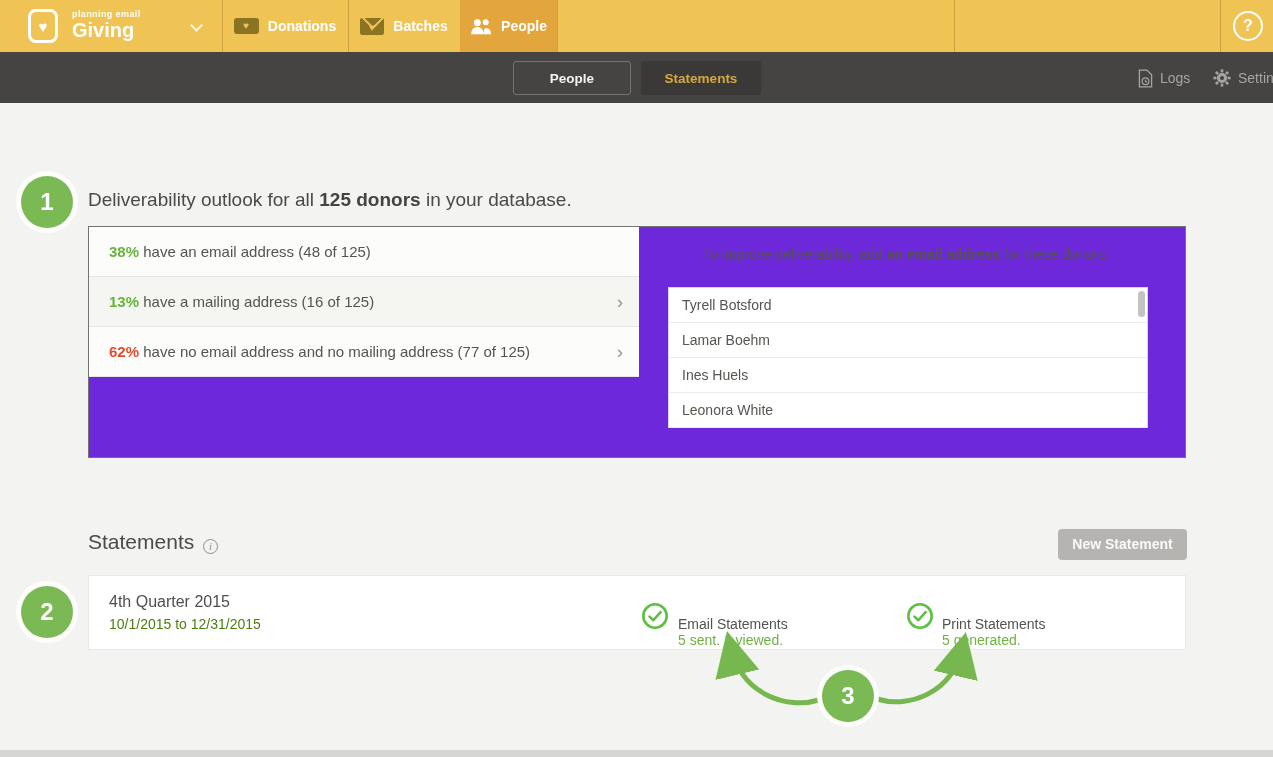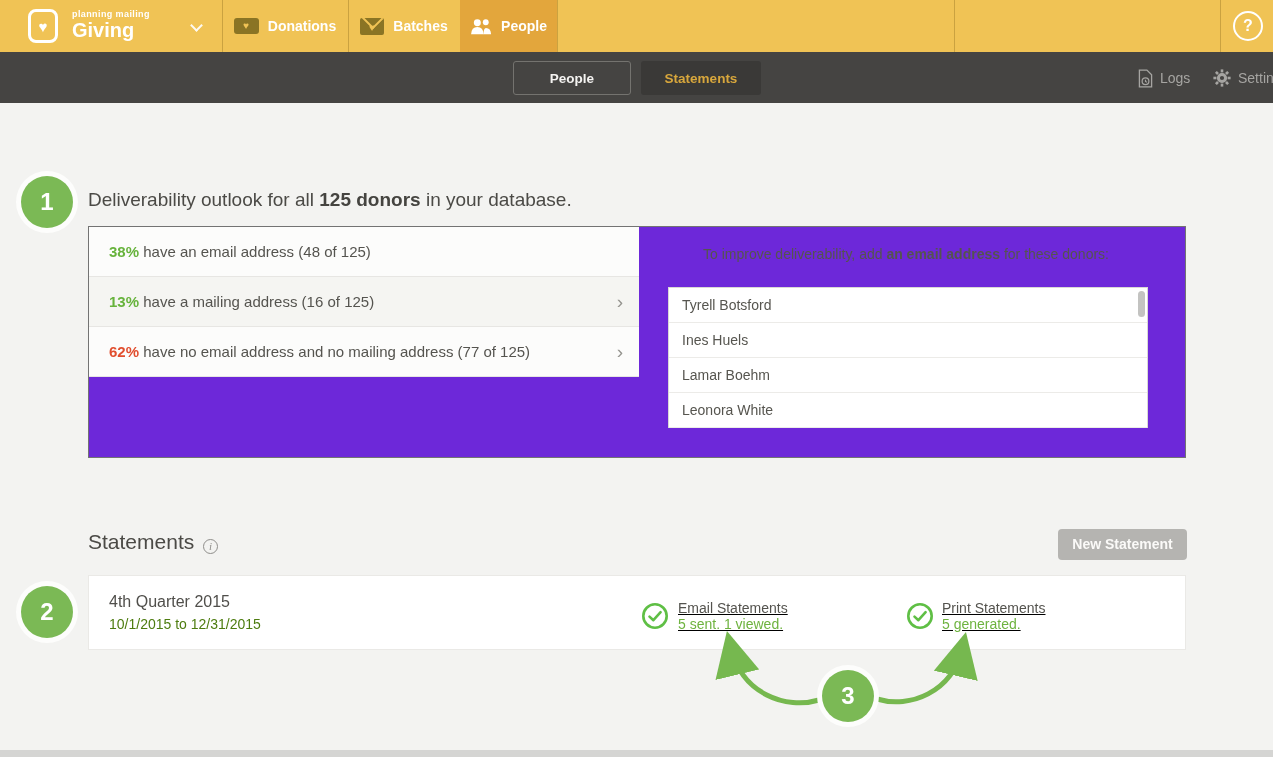--- a/index.html
+++ b/index.html
@@ -72,39 +72,39 @@
 
   .sect-title { position:absolute; left:88px; top:530px; font-size:21px; color:#4b4a46; }
   .info-icon { position:absolute; left:203px; top:539px; width:15px; height:15px; border:1px solid #8f8e8b; border-radius:50%; color:#8f8e8b; font-family:"Liberation Serif", serif; font-style:italic; font-size:11px; line-height:13px; text-align:center; cursor:pointer; }
   .new-btn { position:absolute; left:1058px; top:529px; width:129px; height:31px; background:#b5b4b1; border-radius:4px; color:#fbfaf8; font-size:14px; font-weight:700; text-align:center; line-height:31px; cursor:pointer; }
 
   .stmt-card { position:absolute; left:88px; top:575px; width:1098px; height:75px; background:#fff; border:1px solid #eae9e6; cursor:pointer; }
   .stmt-title { position:absolute; left:20px; top:17px; font-size:16px; color:#504f4b; }
   .stmt-range { position:absolute; left:20px; top:40px; font-size:14px; color:#4d7c0f; }
   .stmt-group-icon { position:absolute; top:26px; width:28px; height:28px; }
   .gi-email { left:552px; } .gi-print { left:817px; }
-  .stmt-group-text { position:absolute; top:24px;text-decoration:underline; }
+  .stmt-group-text { position:absolute; top:40px; }
   .gt-email { left:589px; } .gt-print { left:853px; }
   .stmt-label { font-size:14px; color:#54534e; line-height:16px; }
   .stmt-status { font-size:14px; color:#6eb33f; line-height:16px; }
 
   .arrows-svg { position:absolute; left:640px; top:626px; z-index:2; }
   .bottom-strip { position:absolute; left:0; top:750px; width:1273px; height:7px; background:#d5d5d3; }
 </style>
 </head>
 <body>
 
 <div class="screen">
 
   <header class="topnav">
     <div class="brand">
       <div class="brand-logo">
           <span class="heart">♥</span>
         </div>
-      <div class="brand-small">planning mailing</div>
+      <div class="brand-small">planning email</div>
       <div class="brand-name">Giving</div>
       <span class="chev brand-chev"></span>
     </div>
 
     <div class="nav-sep" style="left:222px"></div>
     <div class="nav-sep" style="left:348px"></div>
     <div class="nav-sep" style="left:460px"></div>
     <div class="nav-sep" style="left:557px"></div>
     <div class="nav-sep" style="left:954px"></div>
     <div class="nav-sep" style="left:1220px"></div>
@@ -181,22 +181,22 @@
   <div class="panel">
     <div class="stat-row row-plain"><span class="pct pct-green">38%</span><span> have an email address (48 of 125)</span></div>
     <div class="stat-row row-alt"><span class="pct pct-green">13%</span><span> have a mailing address (16 of 125)</span><span class="stat-chev">›</span></div>
     <div class="stat-row row-plain"><span class="pct pct-red">62%</span><span> have no email address and no mailing address (77 of 125)</span><span class="stat-chev">›</span></div>
   </div>
 
   <div class="improve-caption"><span>To improve deliverability, add </span><b>an email address</b><span> for these donors:</span></div>
 
   <div class="donor-list">
     <div class="donor-row"><span>Tyrell Botsford</span></div>
+    <div class="donor-row"><span>Lamar Boehm</span></div>
     <div class="donor-row"><span>Ines Huels</span></div>
-    <div class="donor-row"><span>Lamar Boehm</span></div>
     <div class="donor-row"><span>Leonora White</span></div>
     <div class="scroll-thumb"></div>
   </div>
 
   <div class="sect-title">Statements</div>
   <div class="info-icon"><span>i</span></div>
   <div class="new-btn"><span>New Statement</span></div>
 
   <div class="badge badge-2">
       <span>2</span>

